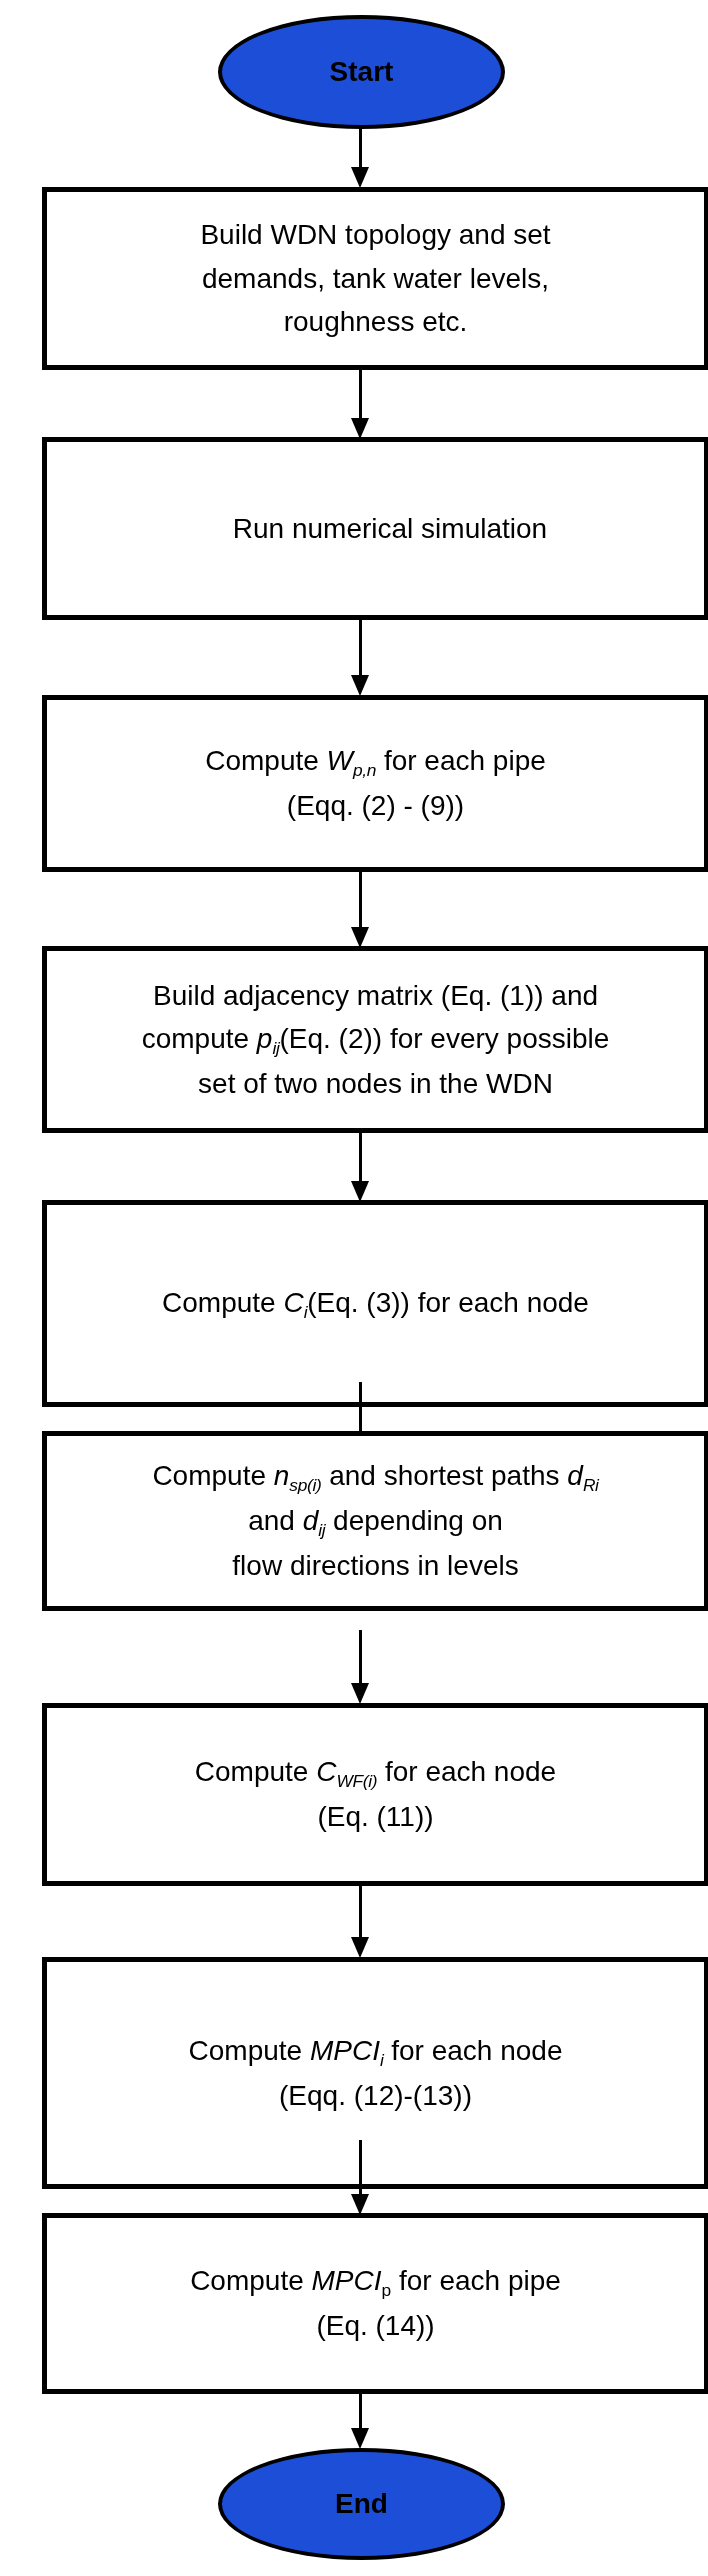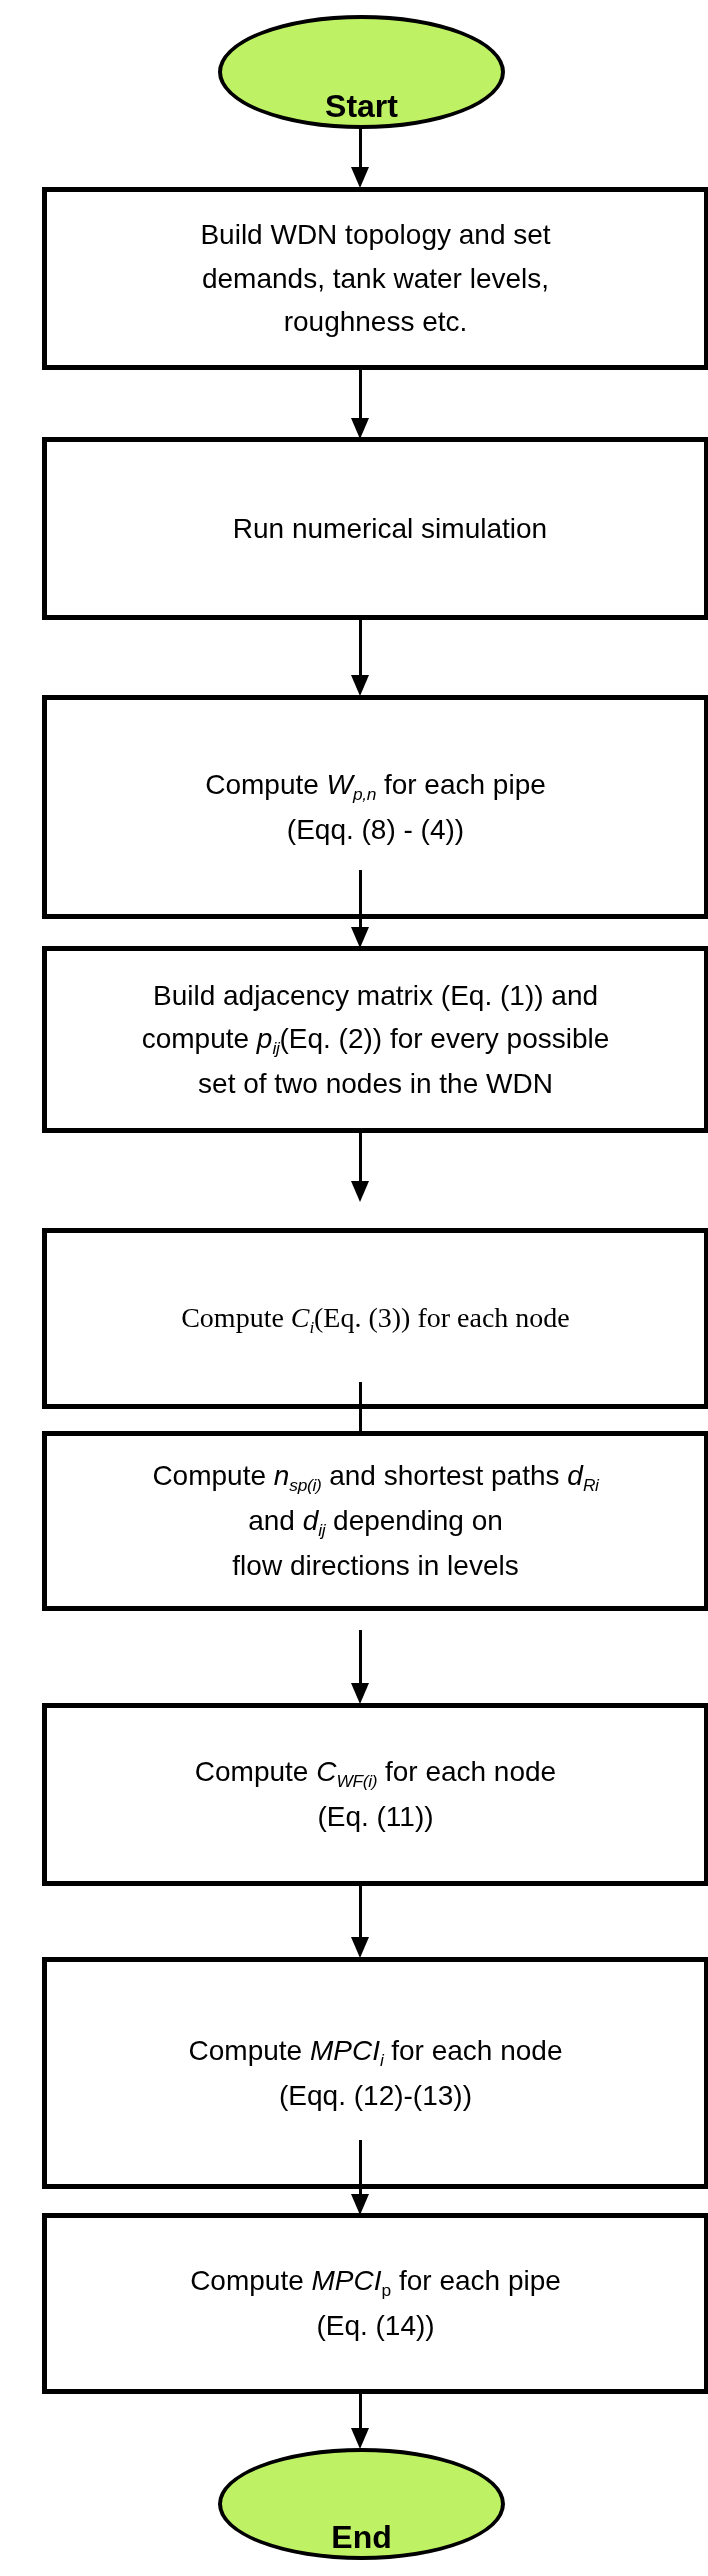--- a/index.html
+++ b/index.html
@@ -13,25 +13,25 @@
   }
   .terminator {
     position: absolute;
     left: 218px;
     width: 287px;
     height: 114px;
     border: 4.5px solid #000000;
     border-radius: 50%;
     box-sizing: border-box;
     display: flex;
-    align-items: flex-end;
+    align-items: center;
     justify-content: center;
-    font-size: 32px;
+    font-size: 28px;
     font-weight: 700;
-    background: #bef264;
+    background: #1d4ed8;
   }
   .start { top: 15px; }
   .end   { top: 2448px; height: 112px; }
   .process {
     position: absolute;
     left: 27px;
     width: 667px;
     border: 5.2px solid #000000;
     box-sizing: border-box;
     background: #ffffff;
@@ -39,23 +39,23 @@
     flex-direction: column;
     align-items: center;
     justify-content: center;
     text-align: center;
     font-size: 28px;
     line-height: 1.55;
     margin-left: 15px;
   }
   .b1 { top: 187px;  height: 183px; }
   .b2 { top: 437px;  height: 183px; padding-left: 29px; }
-  .b3 { top: 695px;  height: 224px; }
+  .b3 { top: 695px;  height: 177px; }
   .b4 { top: 946px; height: 187px; align-items: center; }
-  .b5 { top: 1228px; height: 181px; font-family: Liberation Serif, serif; }
+  .b5 { top: 1200px; height: 207px; }
   .b6 { top: 1431px; height: 180px; }
   .b7 { top: 1703px; height: 183px; text-align: right; }
   .b8 { top: 1957px; height: 232px; }
   .b9 { top: 2213px; height: 181px; }
   .arrow { position: absolute; left: 345px; width: 31px; }
   .a1  { top: 128px;  height: 60px;  }
   .a2  { top: 370px;  height: 69px;  }
   .a3  { top: 620px;  height: 76px; }
   .a4  { top: 870px; height: 78px; }
   .a5  { top: 1133px; height: 69px;  }
@@ -112,21 +112,21 @@
       <div class="tline"><span>Run numerical simulation</span></div>
     </div>
 
   <div class="arrow a3">
     <div class="shaft"></div>
     <div class="head"></div>
   </div>
 
   <div class="process b3">
       <div class="tline"><span>Compute </span><span class="i">W</span><span class="isub">p,n</span><span> for each pipe</span></div>
-      <div class="tline"><span>(Eqq. (8) - (4))</span></div>
+      <div class="tline"><span>(Eqq. (2) - (9))</span></div>
     </div>
 
   <div class="arrow a4">
     <div class="shaft"></div>
     <div class="head"></div>
   </div>
 
   <div class="process b4">
       <div class="tline"><span>Build adjacency matrix (Eq. (1)) and</span></div>
       <div class="tline"><span>compute </span><span class="i">p</span><span class="isub">ij</span><span>(Eq. (2)) for every possible</span></div>

